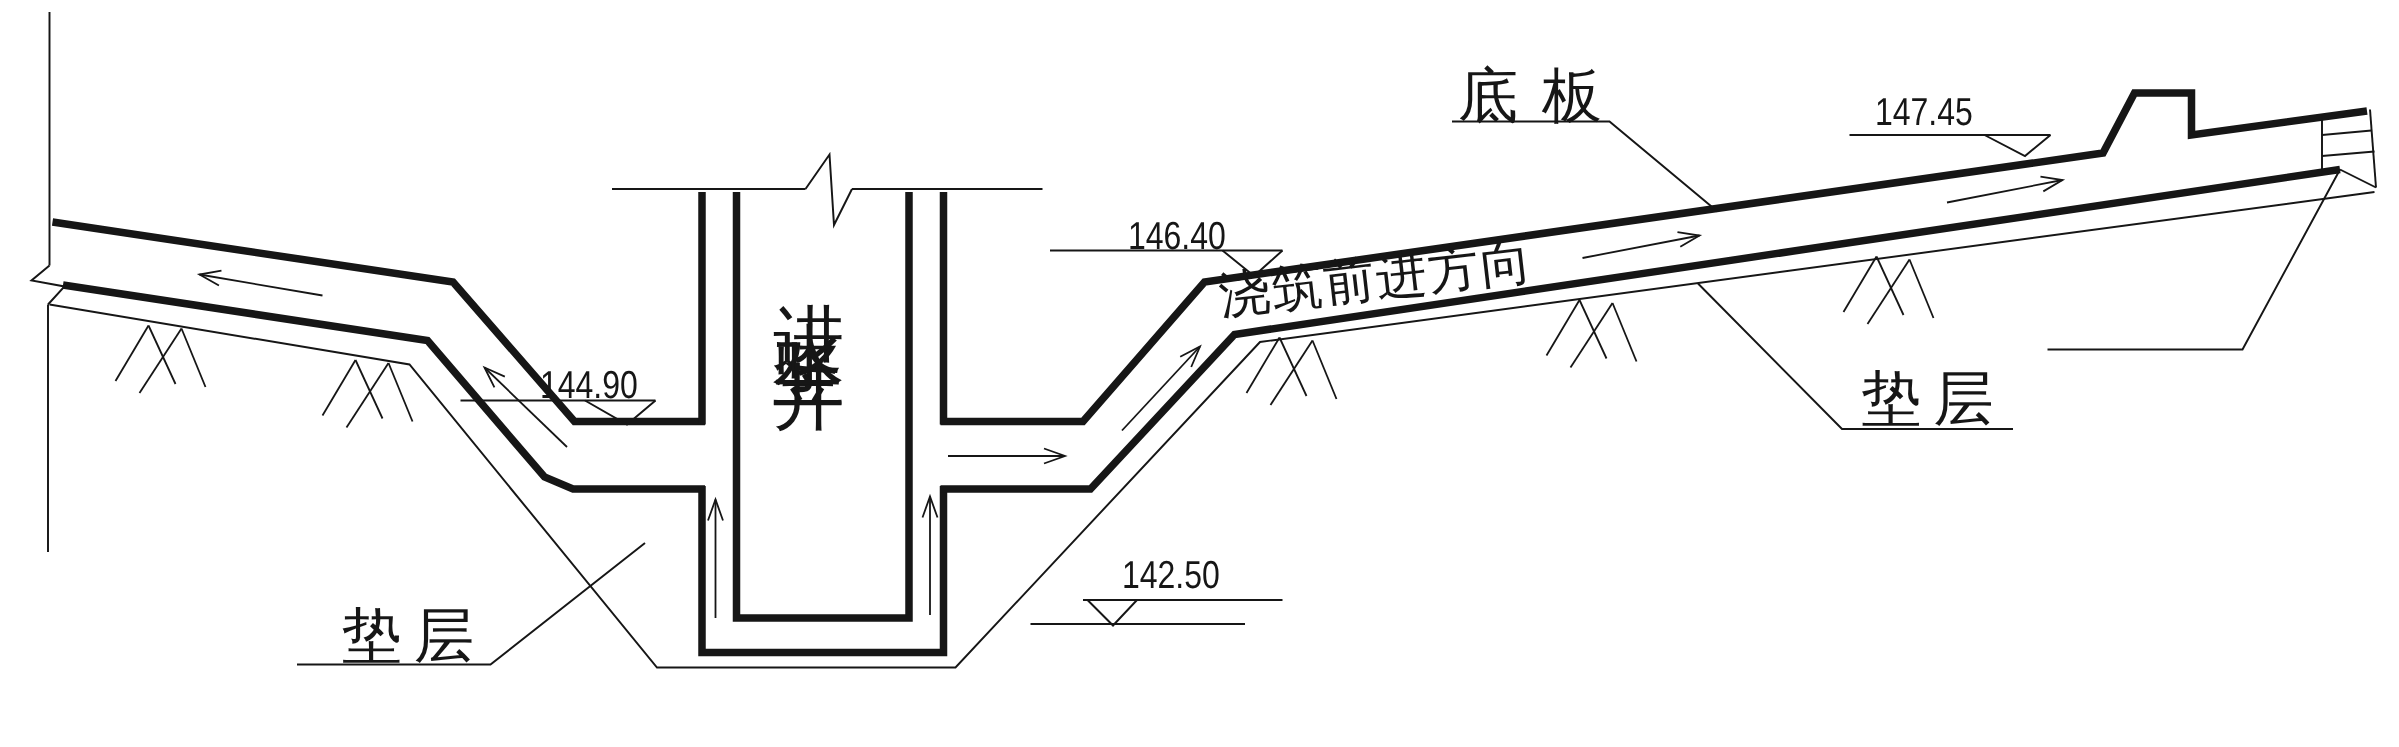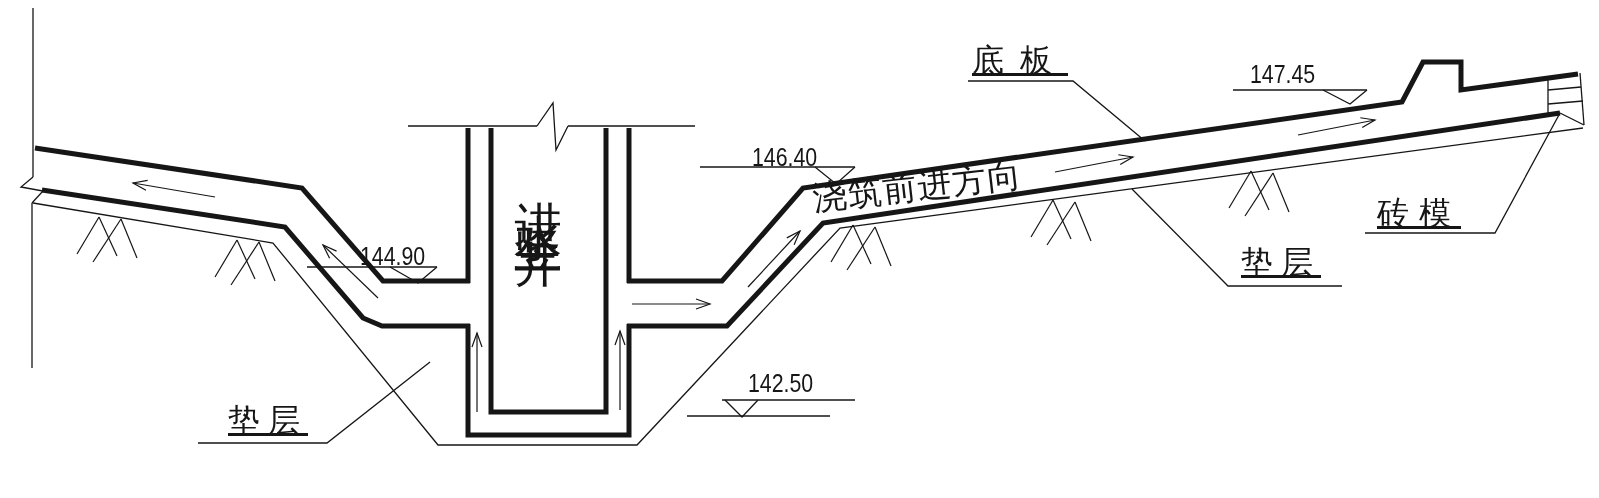--- a/index.html
+++ b/index.html
@@ -6,21 +6,21 @@
   .stage{
     position:relative;width:1599px;height:498px;background:#ffffff;
     font-family:"Liberation Sans", sans-serif;overflow:hidden;
   }
   .stage svg{position:absolute;left:0;top:0;}
   .lbl{position:absolute;color:#161616;white-space:nowrap;line-height:1;}
   .num{
     font-size:26px;letter-spacing:0px;
     transform:scaleX(0.82);transform-origin:left top;
   }
-  .cn{font-size:32px;text-decoration:underline;}
+  .cn{font-size:40px;}
   .cn-sm{font-size:34px;}
   .rot{transform:rotate(-6.5deg);transform-origin:left center;}
   .shaft-label{
     font-size:48px;letter-spacing:13px;
     writing-mode:vertical-lr;text-orientation:upright;
     height:270px;
   }
 </style>
 </head>
 <body>
@@ -148,19 +148,18 @@
   <div class="lbl num" style="left:1250px;top:61px;">147.45</div>
 
   <div class="lbl num" style="left:748px;top:370px;">142.50</div>
 
   <div class="lbl cn" style="left:972px;top:44px;letter-spacing:16px;">底板</div>
 
   <div class="lbl cn" style="left:228px;top:404px;letter-spacing:8px;">垫层</div>
 
   <div class="lbl cn" style="left:1241px;top:246px;letter-spacing:8px;">垫层</div>
 
-  <div class="lbl cn" style="left:1377px;top:197px;letter-spacing:10px;">砖模</div>
 
   <div class="lbl cn-sm rot" style="left:813px;top:181px;letter-spacing:1px;">浇筑前进方向</div>
 
   <div class="lbl shaft-label" style="left:514px;top:163px;">进水竖井</div>
 
 </div>
 
 </body></html>

